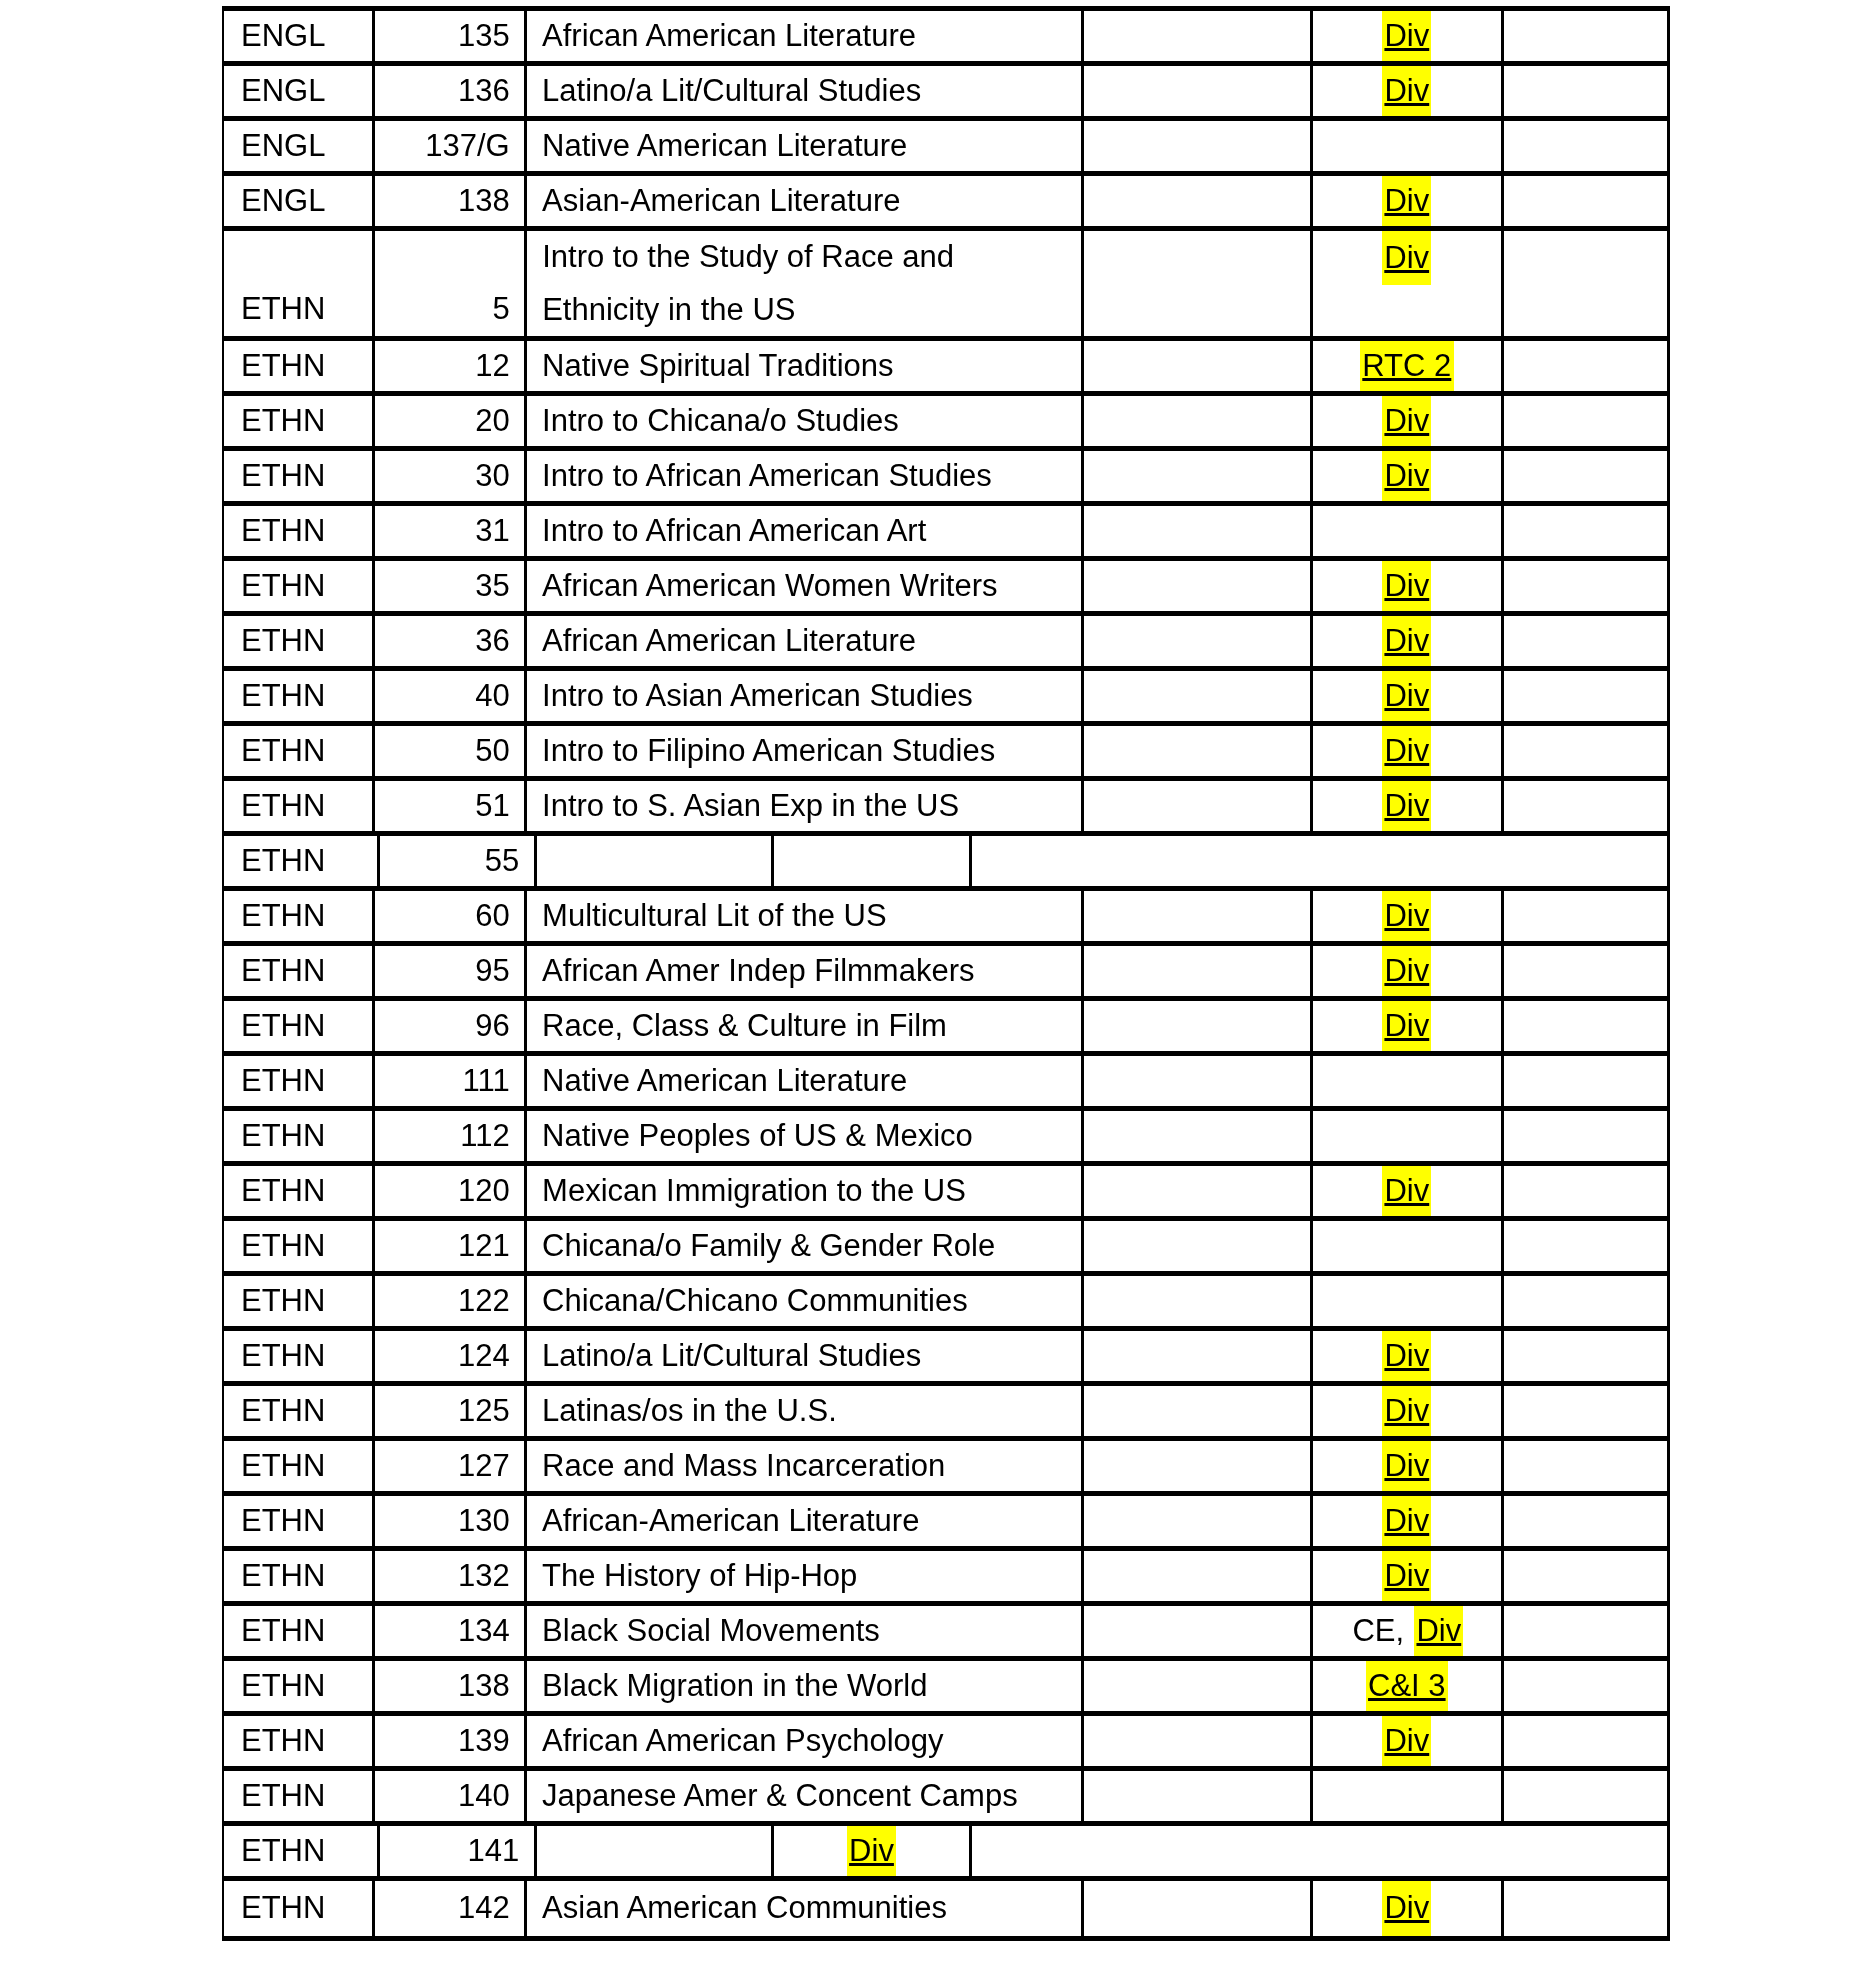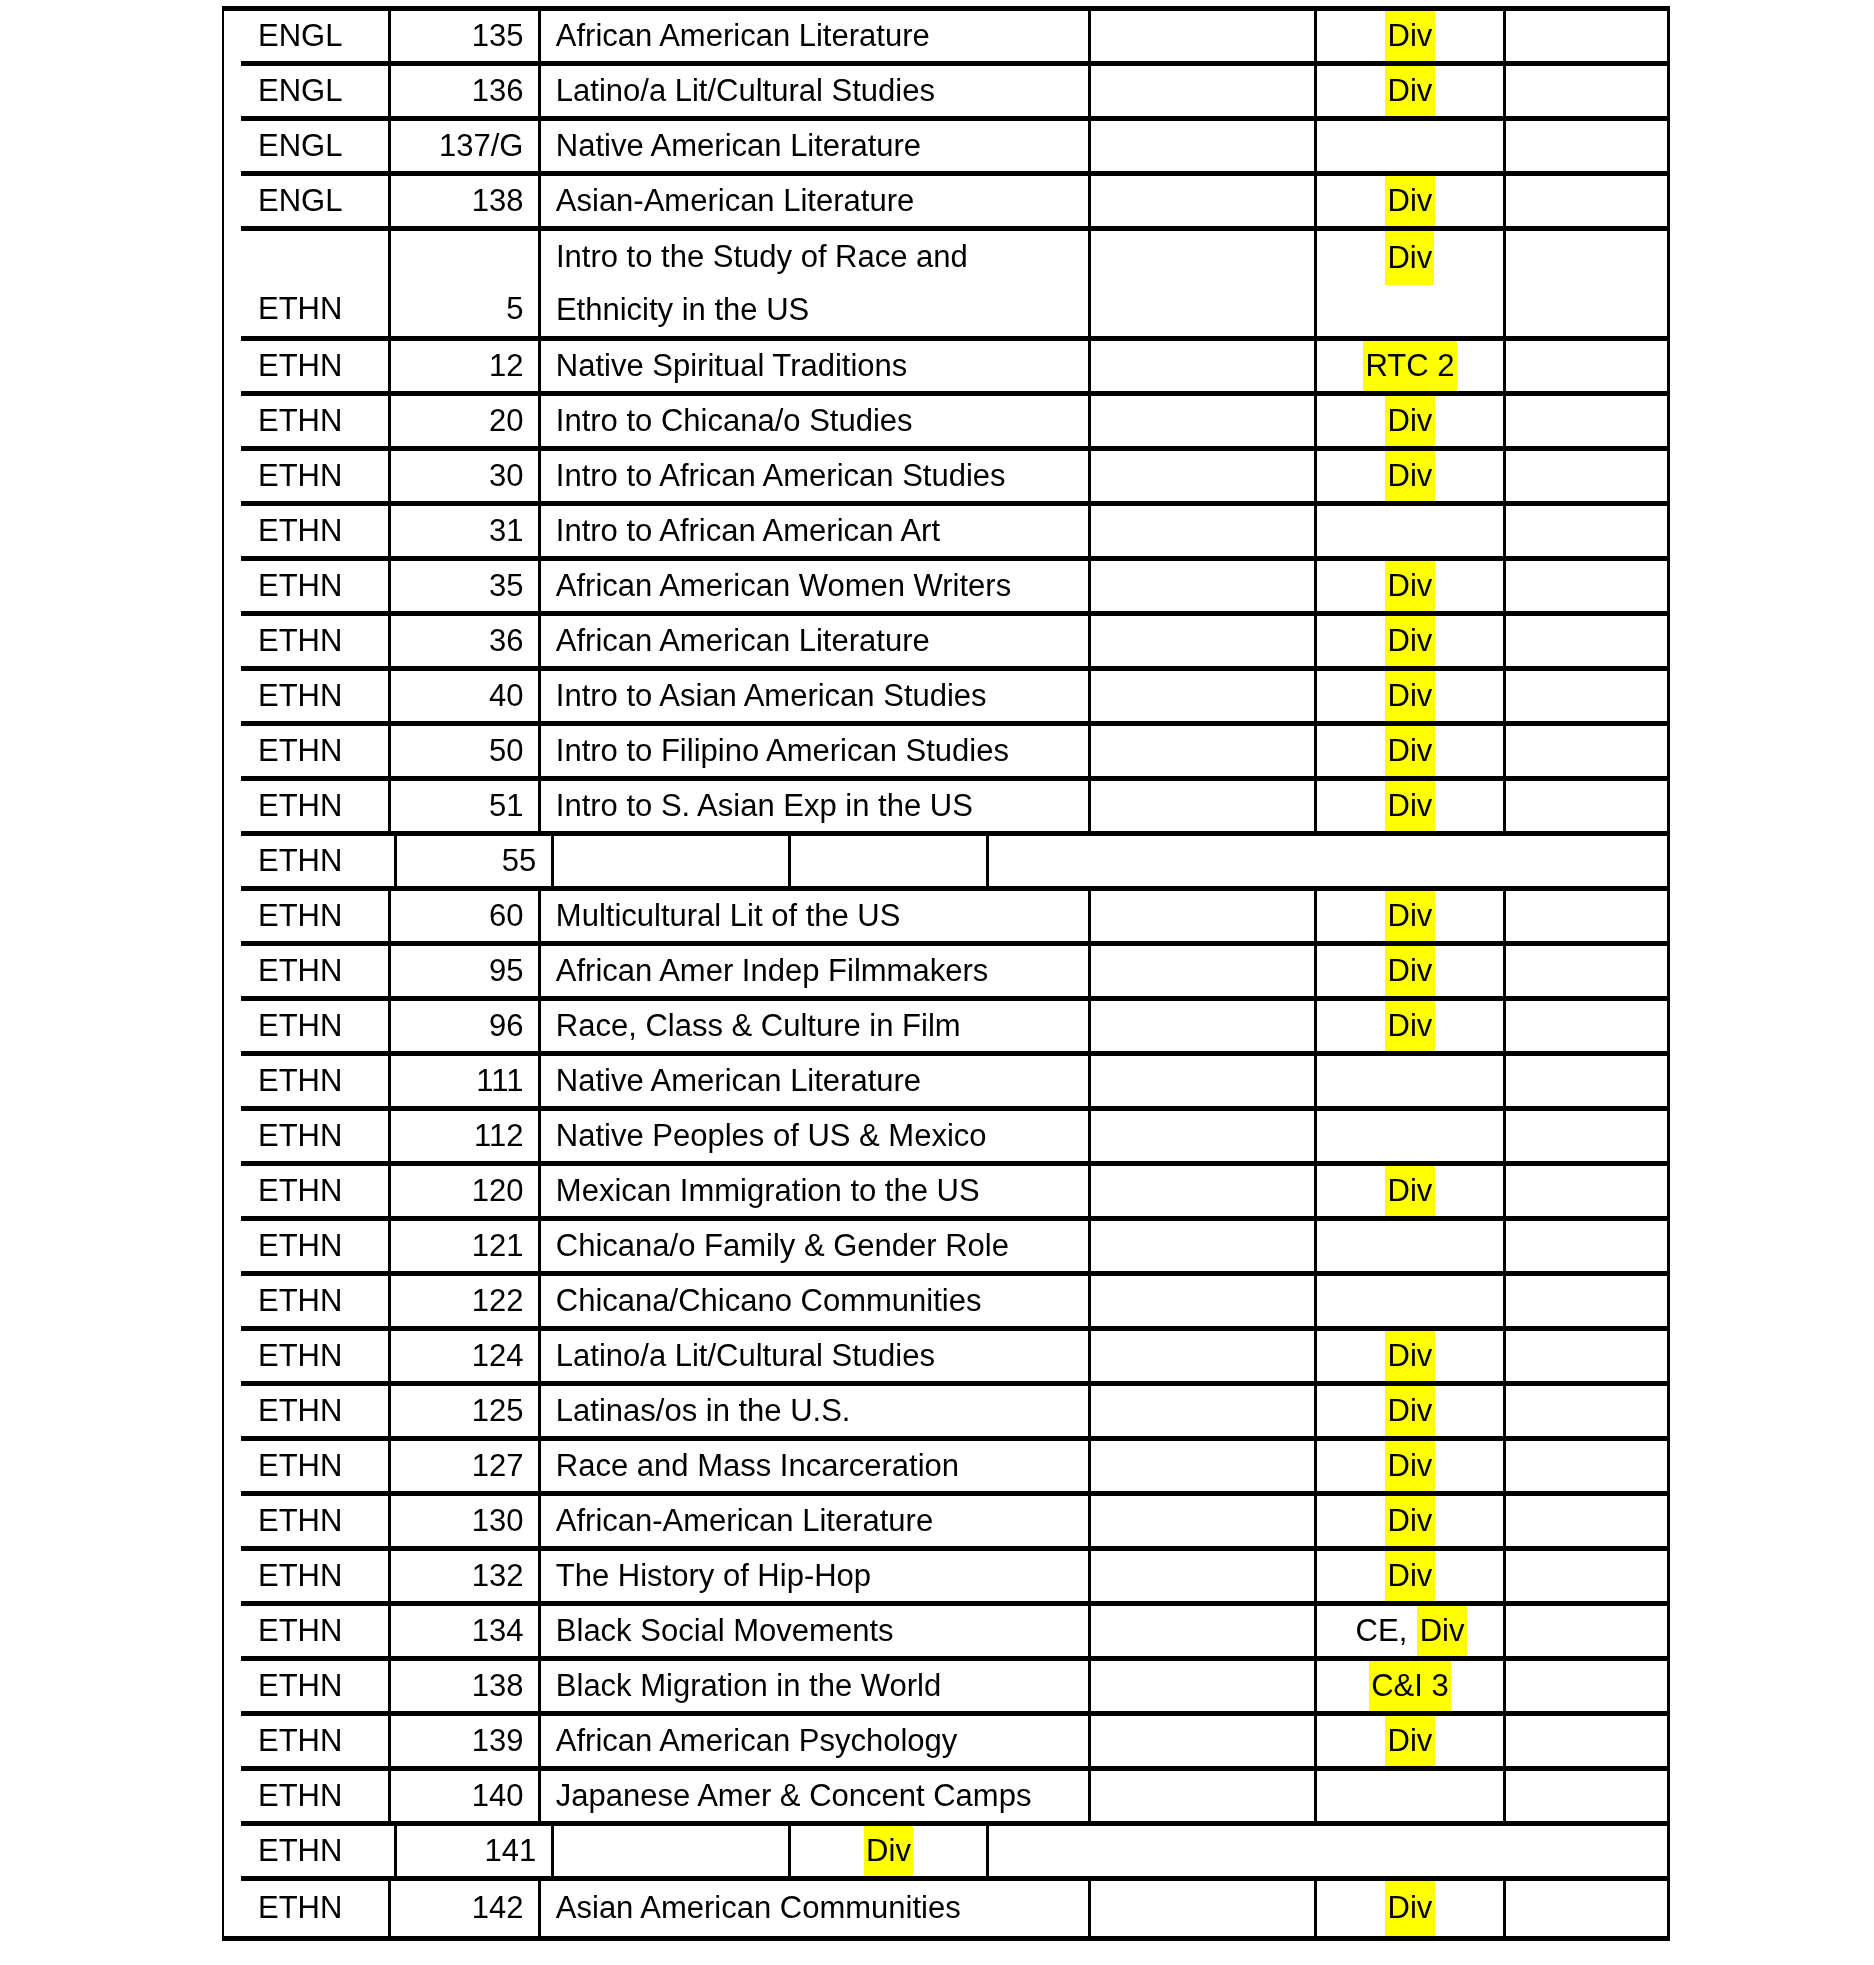--- a/index.html
+++ b/index.html
@@ -14,21 +14,20 @@
 
   .course-table {
     position: absolute; left: 222px; top: 5.9px;
     width: 1448px;
     box-sizing: border-box;
     border: 2.9px solid #000;
     border-top-width: 5.9px;
     border-bottom-width: 5.9px;
     border-right-width: 3.7px;
     background: #ffffff;
-    padding-left: 17px;
   }
 
   .row {
     display: flex;
     height: 55px;
     box-sizing: border-box;
     border-bottom: 5.9px solid #000;
   }
   .row.double { height: 110px; }
   .row:last-child { border-bottom: none; }
@@ -46,21 +45,21 @@
   .c-num   { width: 157px; justify-content: flex-end;  padding-right: 14.7px; }
   .c-title { width: 576px; padding-left: 14.7px; }
   .c-blank1{ width: 237px; }
   .c-desig { width: 198px; justify-content: center; gap: 8px; padding: 0; align-items: stretch; }
   .c-blank2{ width: 169px; border-right: none; }
 
   .c-title.multi { flex-direction: column; align-items: stretch; padding-left: 0; }
   .c-title.multi .line { height: 50%; display: flex; align-items: center; padding-left: 14.7px; }
 
   .seg { display: inline-flex; align-items: center; padding: 0 2.2px; white-space: pre; }
-  .seg.hl { background: var(--hl, #FFFF00); }
+  .seg.hl { background: var(--hl, #FFFF00); text-decoration: underline; }
 
   .double .c-dept, .double .c-num { align-items: flex-end; padding-bottom: 9.6px; }
   .double .c-desig { align-items: flex-start; }
   .double .c-desig .seg { height: 54px; }
 </style>
 </head>
 <body>
 
 <div class="page">
   <div class="course-table">

